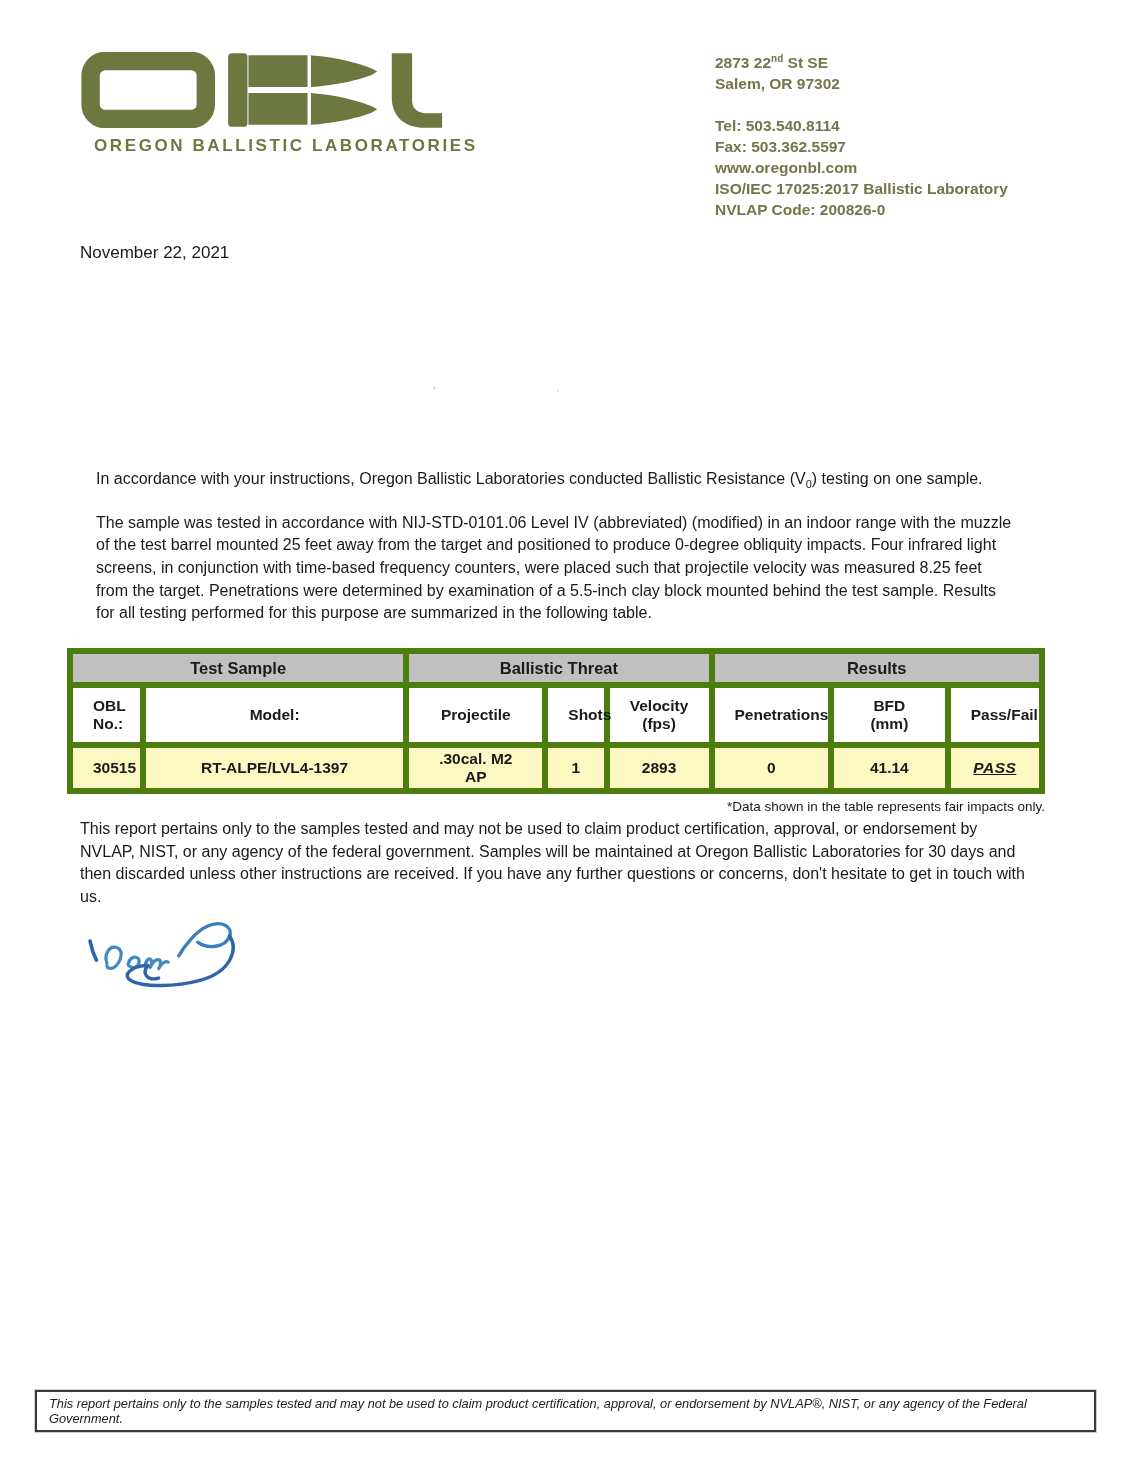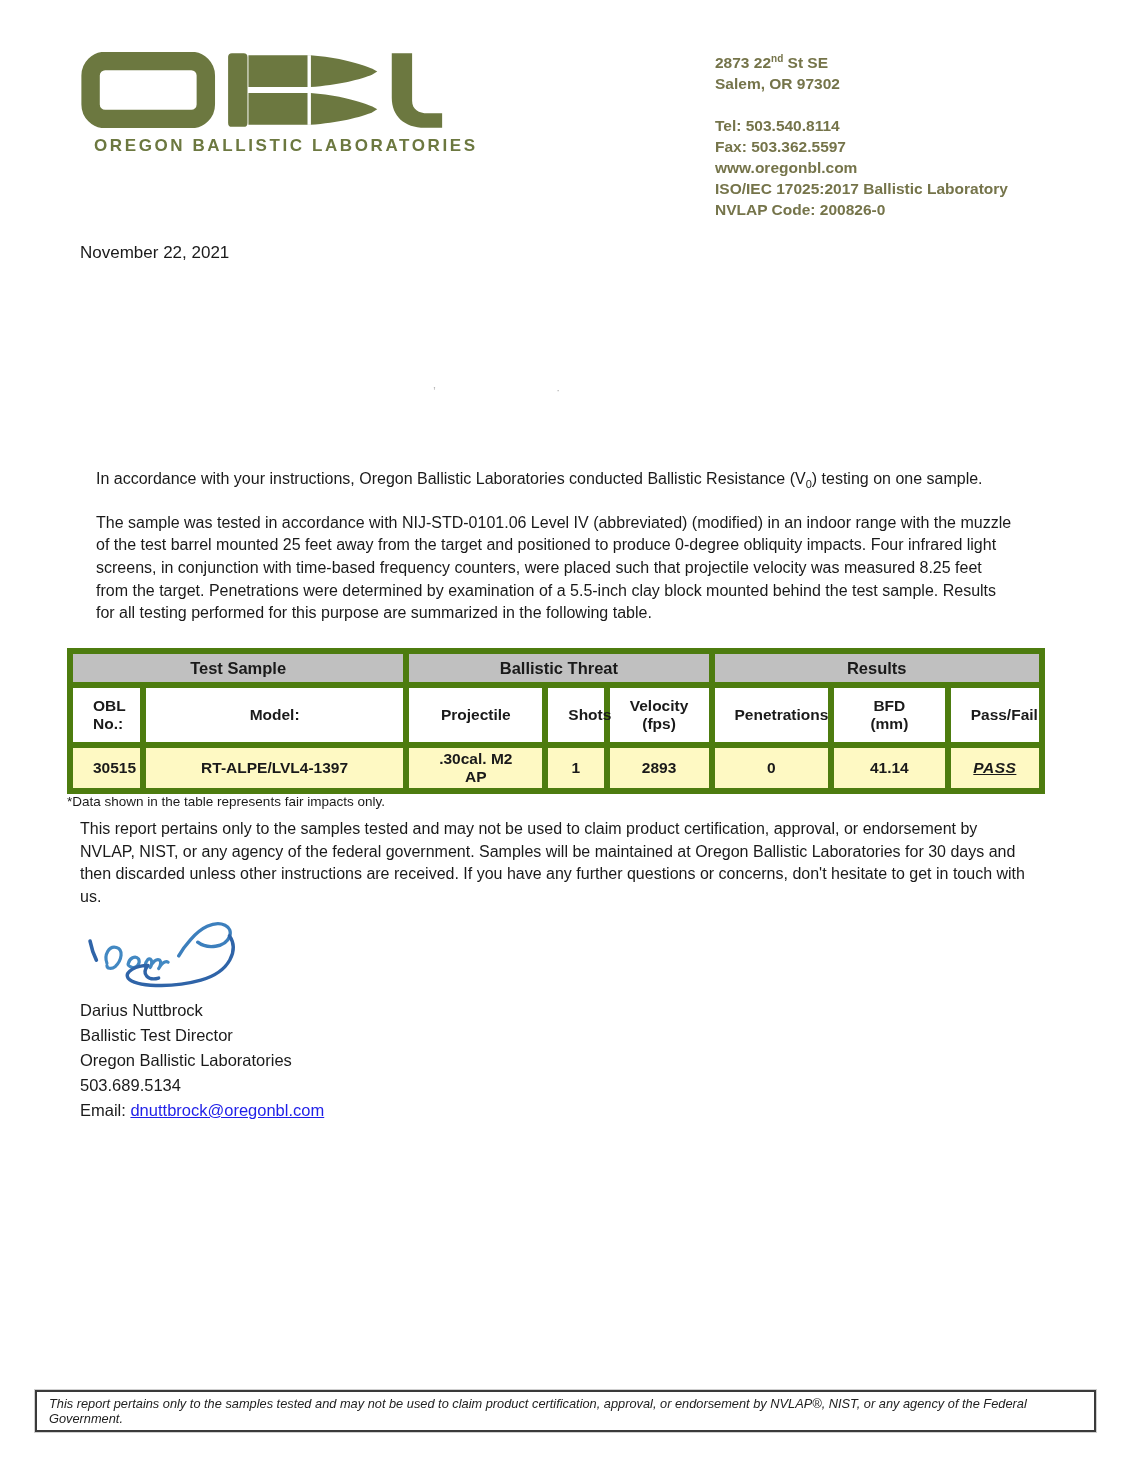--- a/index.html
+++ b/index.html
@@ -71,21 +71,22 @@
   tr.group-row th {
     background: #c0c0c0;
     height: 34px;
     font-size: 16.5px;
   }
   tr.col-row th { background: #ffffff; height: 60px; white-space: pre-line; }
   tr.data-row td { background: #fef9c3; height: 28px; }
   td.model-cell { text-align: left; padding-left: 9px; }
   .pass-cell { font-weight: bold; font-style: italic; text-decoration: underline; letter-spacing: 0.5px; }
   .table-footnote {
-    text-align: left;
+    margin-top: 5px;
+    text-align: right;
     font-size: 13.5px;
     color: #1a1a1a;
   }
 
   .closing {
     position: absolute; left: 80px; top: 818px; width: 952px;
     font-size: 16px; line-height: 22.6px;
   }
 
   
@@ -205,25 +206,18 @@
       <path d="M25,41 C22,33 27,24 34,26 C41,28 39,38 33,44 C29,47 25,46 25,43" stroke="#4288c2" stroke-width="3"></path>
       <path d="M45,42 C46,36 52,33 55,37 C57,41 53,46 49,45 C46,44 45,43 45,42
                M61,44 C62,38 65,35 67,38 C68,40 67,44 66,45
                M66,45 C68,40 72,36 75,38 C77,40 75,45 74,46
                M74,46 C76,42 80,38 83,40" stroke="#4288c2" stroke-width="3"></path>
       <path d="M93,34 C98,25 109,11 120,6 C133,0 145,6 141,16 C137,26 120,28 111,21" stroke="#3c7fbd" stroke-width="3.2"></path>
       <path d="M141,15 C150,28 142,49 114,57 C85,65 52,63 45,55 C41,49 53,43 64,43 C57,51 64,58 74,55" stroke="#2f64a8" stroke-width="3.2"></path>
     </g>
   </svg>
 
-  <div class="sig-block">
-    <div>Darius Nuttbrock</div>
-    <div>Ballistic Test Director</div>
-    <div>Oregon Ballistic Laboratories</div>
-    <div>503.689.5134</div>
-    <div><span>Email: </span><a class="email-link">dnuttbrock@oregonbl.com</a></div>
-  </div>
 
   <div class="footer-box">
     <span>This report pertains only to the samples tested and may not be used to claim product certification, approval, or endorsement by NVLAP®, NIST, or any agency of the Federal Government.</span>
   </div>
 
 </div>
 
 </body></html>

